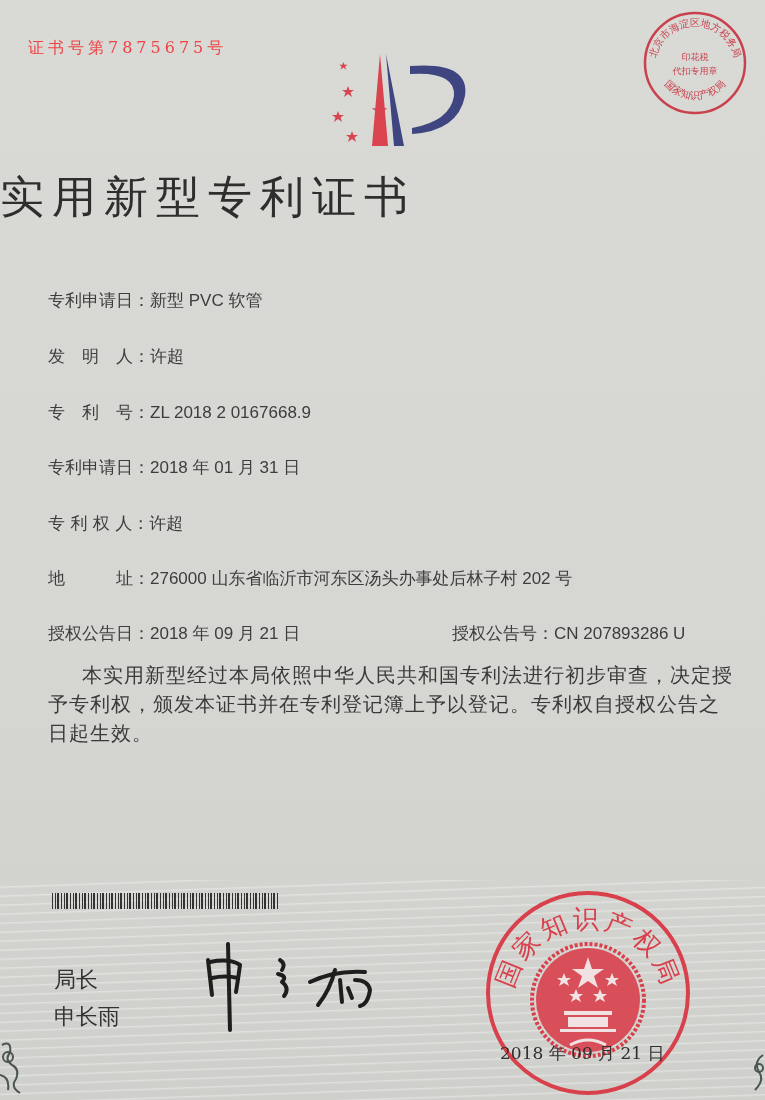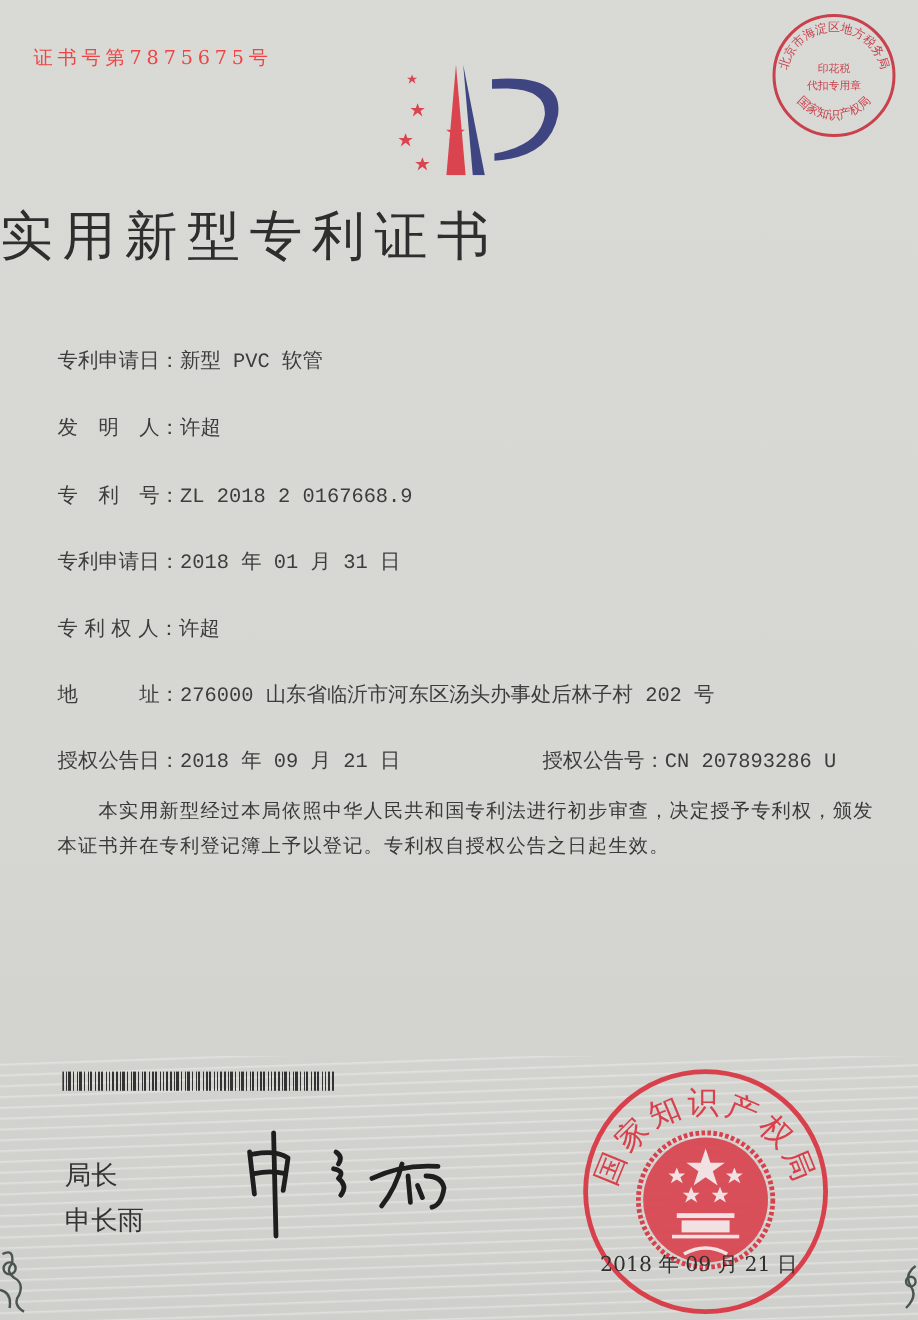--- a/index.html
+++ b/index.html
@@ -25,23 +25,23 @@
   .logo { position: absolute; left: 320px; top: 46px; width: 150px; height: 100px; }
   .title {
     position: absolute; left: 0; right: 0; top: 168px; text-align: left;
     font-size: 44px; letter-spacing: 8px; color: #2e2e2e; font-family: Liberation Sans, sans-serif;
   }
   .field {
     position: absolute; left: 48px; font-size: 17px; color: #3d3d3d; white-space: nowrap;
     font-family: "DejaVu Sans", sans-serif;
   }
   .field .label { display: inline-block; }
-  .field .value { font-family: Liberation Mono, monospace; }
+  .field .value { font-family: Liberation Sans, sans-serif; }
   .para {
-    position: absolute; left: 48px; width: 690px; font-size: 16px; line-height: 29px;
+    position: absolute; left: 48px; width: 690px; font-size: 20px; line-height: 29px;
     color: #3a3a3a; text-indent: 34px; font-family: "DejaVu Serif", serif; letter-spacing: 1px;
   }
   .barcode {
     position: absolute; left: 52px; top: 893px; width: 228px; height: 16px;
     background: repeating-linear-gradient(90deg, #333 0 1px, transparent 1px 3px, #333 3px 4px, transparent 4px 5px, #333 5px 7px, transparent 7px 9px);
   }
   .director-title, .director-name {
     position: absolute; left: 54px; font-size: 22px; color: #333; font-family: "DejaVu Sans", sans-serif;
   }
   .signature { position: absolute; left: 200px; top: 940px; width: 200px; height: 100px; }

